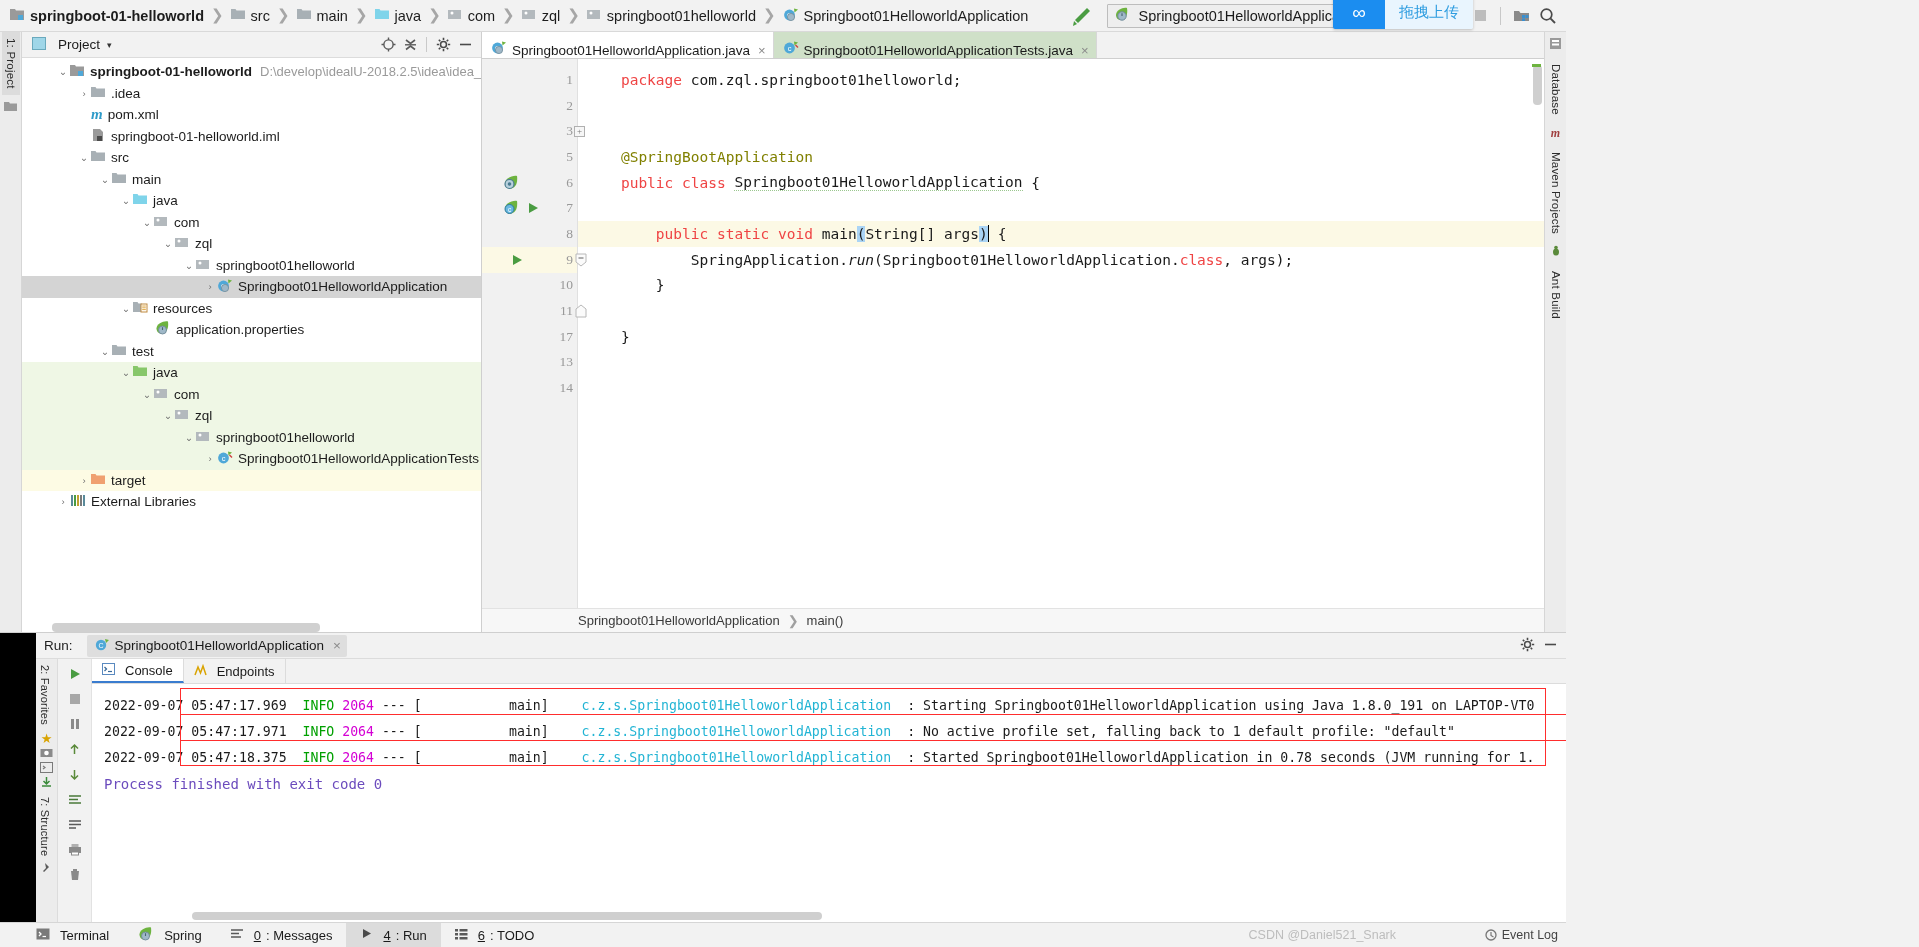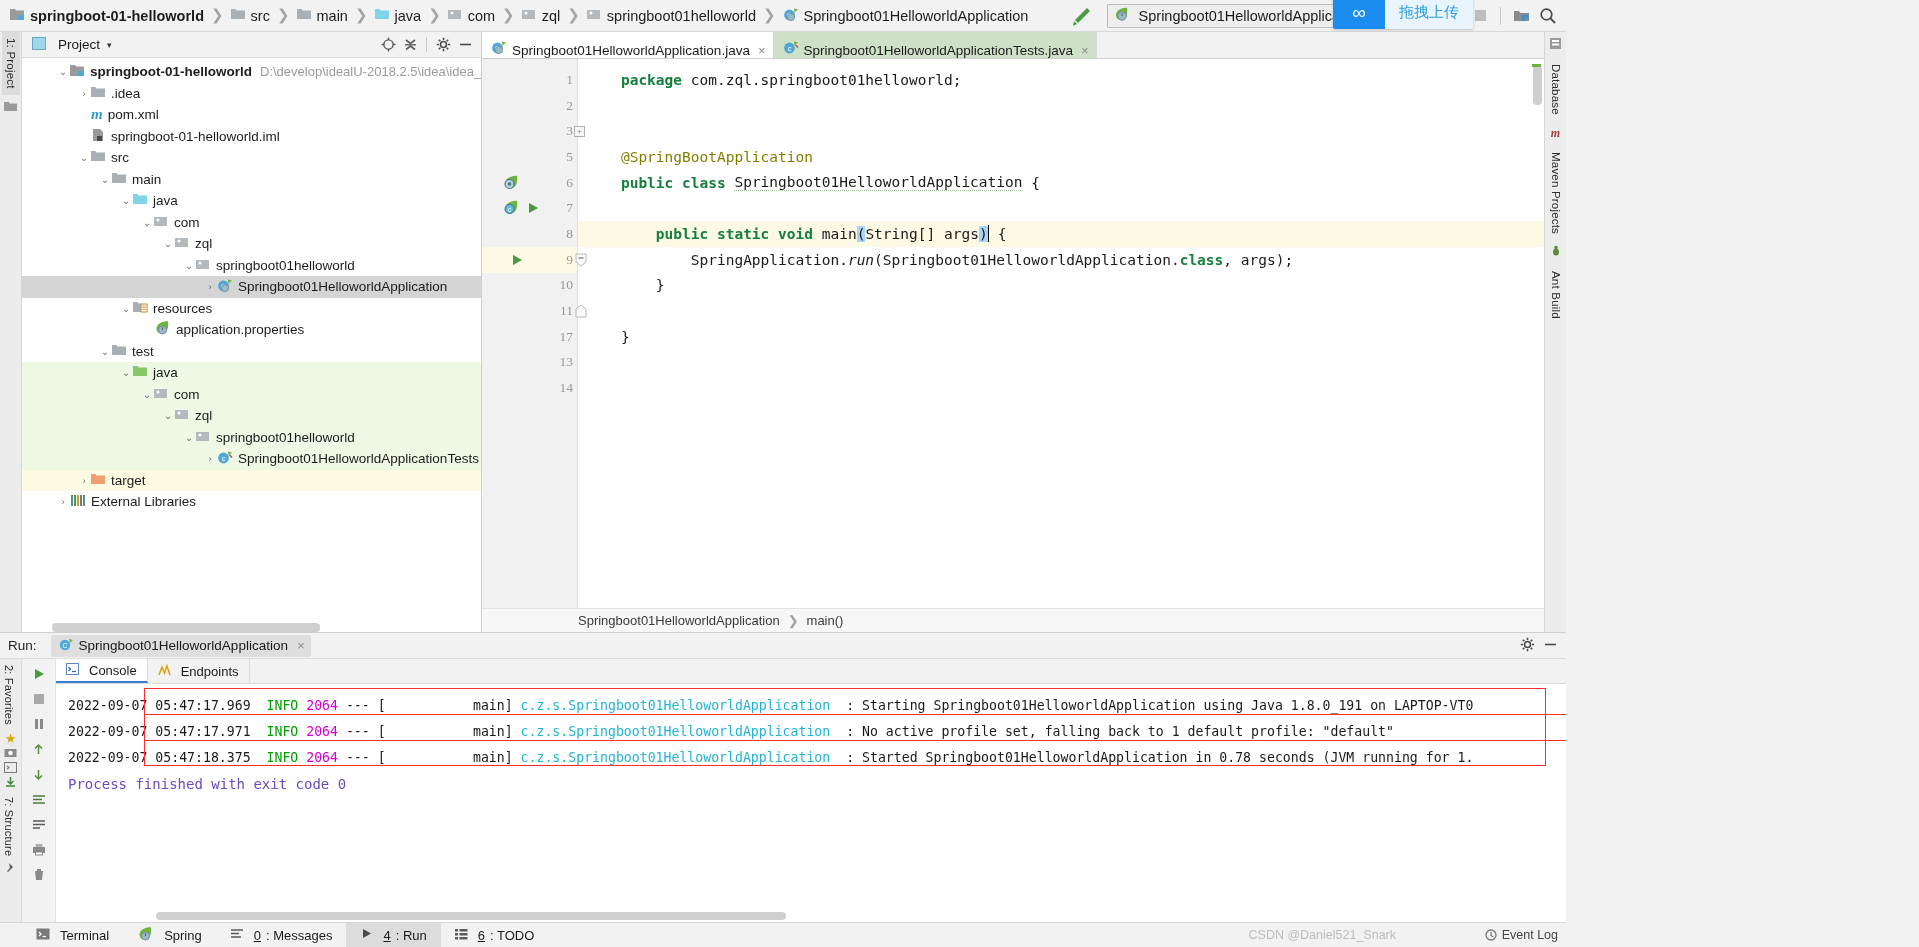--- a/index.html
+++ b/index.html
@@ -140,42 +140,42 @@
   .gline .num { width: 16px; text-align: right; }
   .g-mark { position: absolute; display: flex; align-items: center; }
 
   .code {
     flex: 1 1 auto; padding-top: 8px; padding-left: 6px;
     font-family: "DejaVu Sans Mono", monospace; font-size: 14.5px;
     position: relative; overflow: hidden; min-width: 0;
   }
   .cline { height: 25.7px; display: flex; align-items: center; white-space: pre; padding-left: 2px; }
   .cline.cur { background: #fcf9e5; margin-left: -6px; padding-left: 8px; }
-  .kw { color: #15803d; font-weight: bold; }
+  .kw { color: #ef4444; font-weight: normal; }
   .plain { color: #1a1a1a; }
   .ann { color: #808000; }
   .fold { background: #e6f2e2; color: #0000c0; }
   .cls-name { color: #1a1a1a; border-bottom: 1px dotted #9bc78f; }
   .ital { font-style: italic; color: #1a1a1a; }
   .bracematch { background: #aad4f5; }
   .caret { display: inline-block; width: 1.5px; height: 17px; background: #000; vertical-align: middle; }
 
   .breadcrumb-bottom {
     height: 24px; min-height: 24px; background: #f7f7f7;
     display: flex; align-items: center; padding-left: 96px;
     border-top: 1px solid #e2e2e2; font-size: 13px; color: #3a3a3a;
   }
   .breadcrumb-bottom .sep { color: #a0a0a0; padding: 0 8px; }
 
   .editor-vscroll { position: absolute; right: 2px; top: 6px; width: 9px; height: 40px; background: #cfcfcf; border-radius: 4px; }
   .err-stripe { position: absolute; right: 3px; top: 5px; width: 9px; }
   .marker { position: absolute; width: 9px; height: 3px; }
 
   
-  .run-panel { height: 290px; min-height: 290px; display: flex; flex-direction: column; background: #a3a3a3; border-top: 1px solid #cfcfcf; }
+  .run-panel { height: 290px; min-height: 290px; display: flex; flex-direction: column; background: #000000; border-top: 1px solid #cfcfcf; padding-left: 36px; }
   .run-head {
     height: 26px; min-height: 26px; background: #f2f2f2; display: flex; align-items: center;
     padding: 0 8px 0 8px; border-bottom: 1px solid #dcdcdc;
   }
   .run-head .lab { font-size: 13.5px; color: #1e1e1e; margin-right: 14px; }
   .run-tab {
     display: flex; align-items: center; height: 22px; padding: 0 6px 0 8px;
     background: #dedede; border-radius: 2px; font-size: 13.5px;
   }
   .run-tab .x { margin-left: 9px; color: #8a8a8a; }
@@ -198,21 +198,21 @@
     flex: 1 1 auto; background: #fff; position: relative; overflow: hidden;
     font-family: "DejaVu Sans Mono", monospace; font-size: 13.2px;
     padding: 8px 0 0 0;
   }
   .cline2 { height: 26px; display: flex; align-items: center; white-space: pre; padding-left: 12px; }
   .ts { color: #1a1a1a; }
   .lvl { color: #00a000; }
   .pid { color: #d400d4; }
   .dash { color: #1a1a1a; }
   .thr { color: #1a1a1a; }
-  .logger { color: #22b4d4; }
+  .logger { color: #22b4d4; margin-left: 25px; }
   .msg { color: #1a1a1a; }
   .procline { color: #6b4bbd; padding-left: 12px; height: 28px; display: flex; align-items: center; font-family: "DejaVu Sans Mono", monospace; font-size: 14px; }
 
   .hl-box { position: absolute; border: 1.6px solid #ff2d2d; pointer-events: none; }
   .console-hscroll { position: absolute; left: 100px; bottom: 2px; width: 630px; height: 8px; background: #cfcfcf; border-radius: 4px; }
 
   
   .statusbar {
     height: 25px; min-height: 25px; background: #f2f2f2; border-top: 1px solid #d6d6d6;
     display: flex; align-items: center; padding: 0 8px 0 22px; position: relative;

